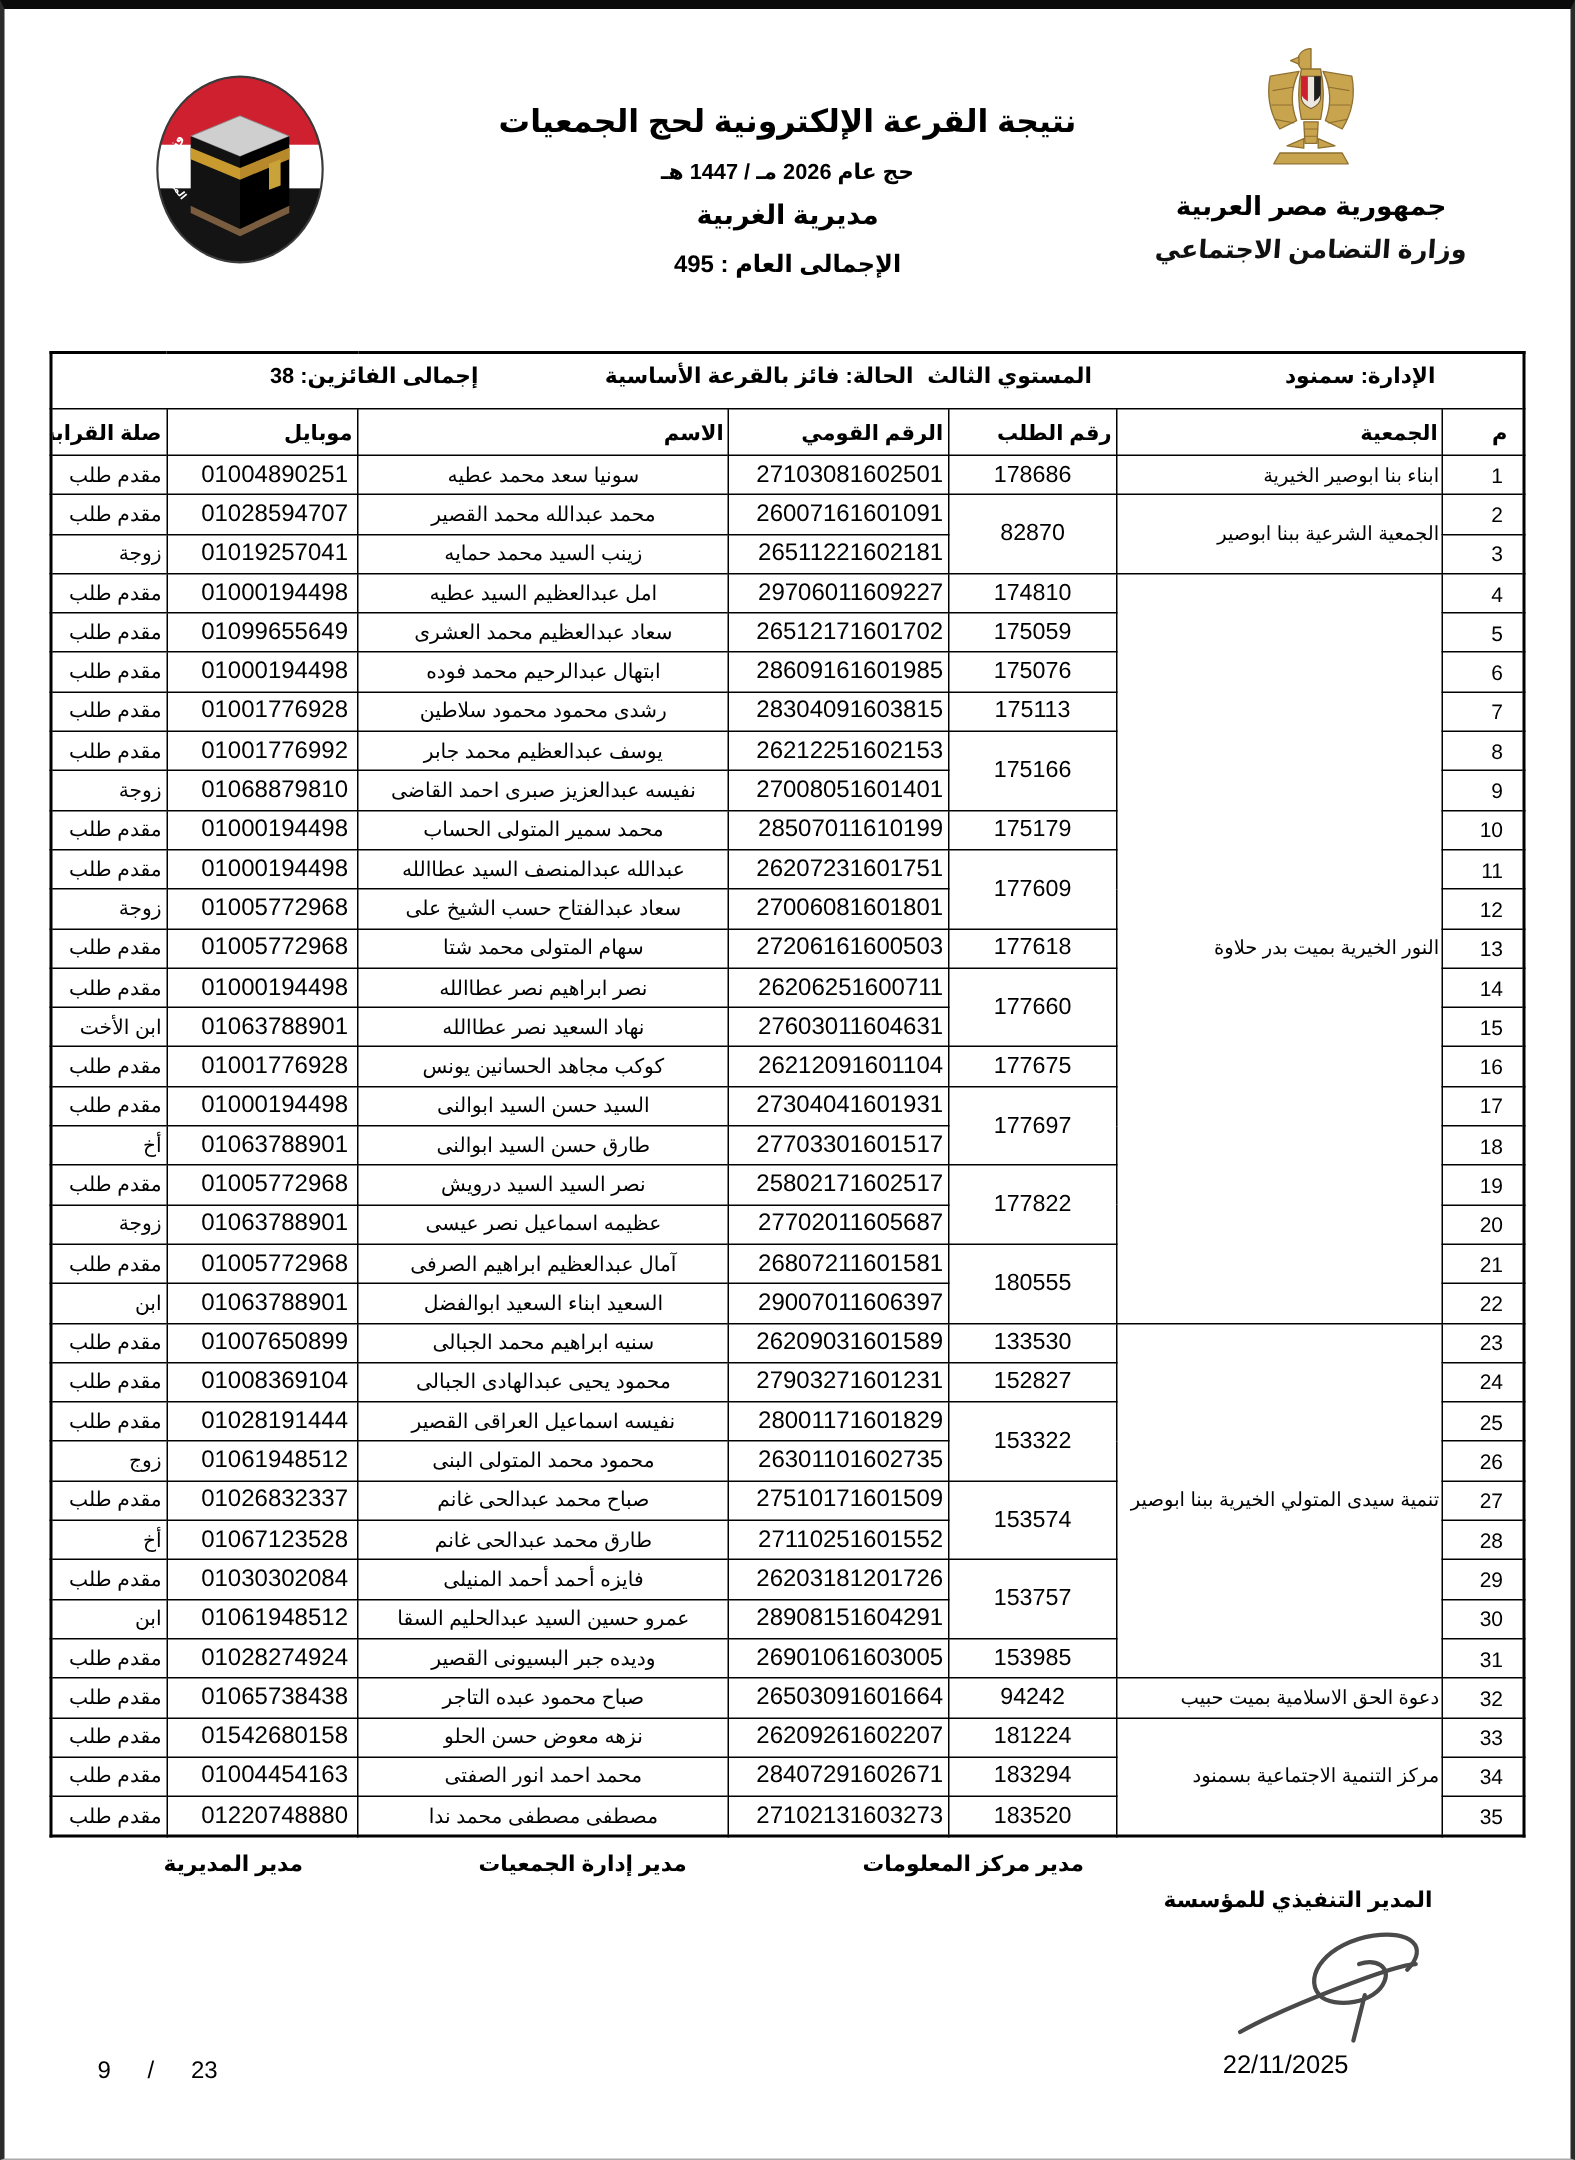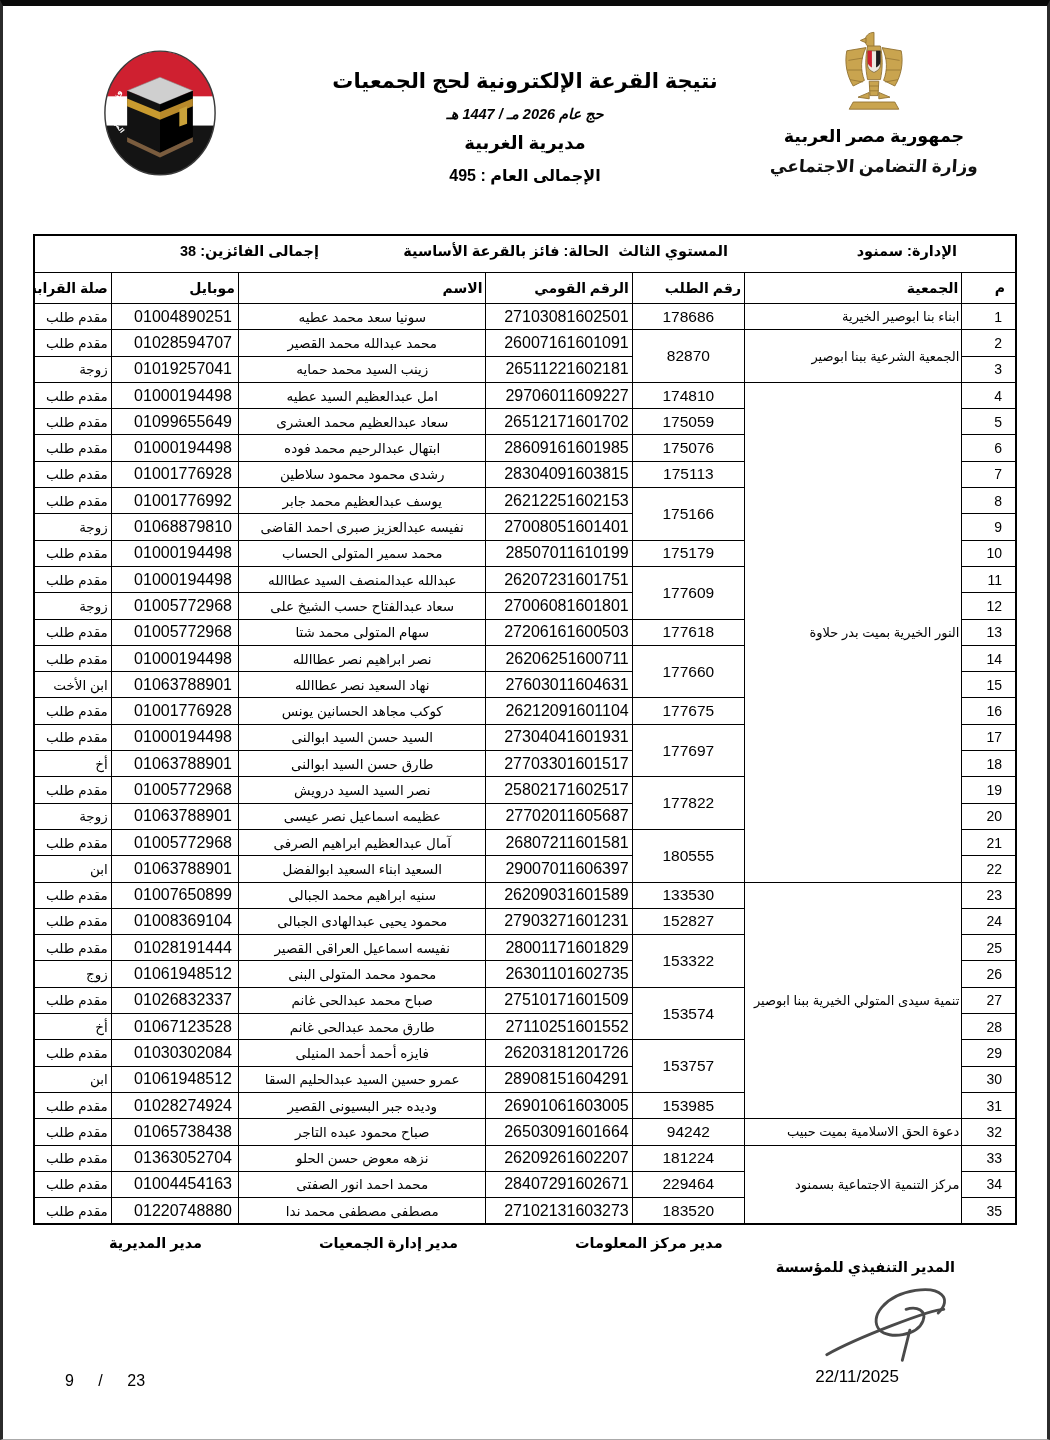--- a/index.html
+++ b/index.html
@@ -6,21 +6,21 @@
   .page{
     width:1050px;height:1440px;box-sizing:border-box;position:relative;
     background:#ffffff;margin:0 auto;direction:rtl;
     border-top:6px solid #0a0a0a;border-left:3px solid #2b2b2b;border-right:3px solid #2b2b2b;border-bottom:1px solid #aaa;
     font-family:"Liberation Sans","DejaVu Sans",sans-serif;color:#000;
   }
   
   .header{position:relative;height:228px;}
   .titles{position:absolute;left:0;right:0;top:0;text-align:center;margin-top:23px;}
   .t1{margin-top:40px;font-size:21px;font-weight:bold;}
-  .t2{margin-top:13px;font-size:14.5px;font-weight:bold;font-style:italic;}
+  .t2{margin-top:13px;font-size:14.5px;font-weight:bold;}
   .t3{margin-top:10px;font-size:18px;font-weight:bold;}
   .t4{margin-top:12px;font-size:16px;font-weight:bold;}
   .logo-left{position:absolute;left:99px;top:31px;width:116px;height:152px;}
   .emblem-wrap{position:absolute;right:38px;top:24px;width:270px;text-align:center;}
   .country{font-size:17.5px;font-weight:bold;margin-top:4px;letter-spacing:.3px;}
   .ministry-callig{font-size:17px;font-weight:bold;margin-top:9px;transform:skewX(-4deg);letter-spacing:.5px;color:#111;}
   
   table.results{border-collapse:collapse;table-layout:fixed;width:984px;margin:0 auto;border:2.5px solid #000;direction:rtl;}
   table.results td,table.results th{border:1.5px solid #000;overflow:hidden;white-space:nowrap;}
   td.info-row{height:34px;position:relative;font-weight:bold;font-size:14.5px;}
@@ -407,26 +407,26 @@
           <td class="c-name">صباح محمود عبده التاجر</td>
           <td class="c-mobile">01065738438</td>
           <td class="c-rel">مقدم طلب</td>
         </tr>
         <tr>
           <td class="c-num">33</td>
           <td class="c-assoc" rowspan="3">مركز التنمية الاجتماعية بسمنود</td>
           <td class="c-req">181224</td>
           <td class="c-nid">26209261602207</td>
           <td class="c-name">نزهه معوض حسن الحلو</td>
-          <td class="c-mobile">01363052704</td>
+          <td class="c-mobile">01542680158</td>
           <td class="c-rel">مقدم طلب</td>
         </tr>
         <tr>
           <td class="c-num">34</td>
-          <td class="c-req">229464</td>
+          <td class="c-req">183294</td>
           <td class="c-nid">28407291602671</td>
           <td class="c-name">محمد احمد انور الصفتى</td>
           <td class="c-mobile">01004454163</td>
           <td class="c-rel">مقدم طلب</td>
         </tr>
         <tr>
           <td class="c-num">35</td>
           <td class="c-req">183520</td>
           <td class="c-nid">27102131603273</td>
           <td class="c-name">مصطفى مصطفى محمد ندا</td>

